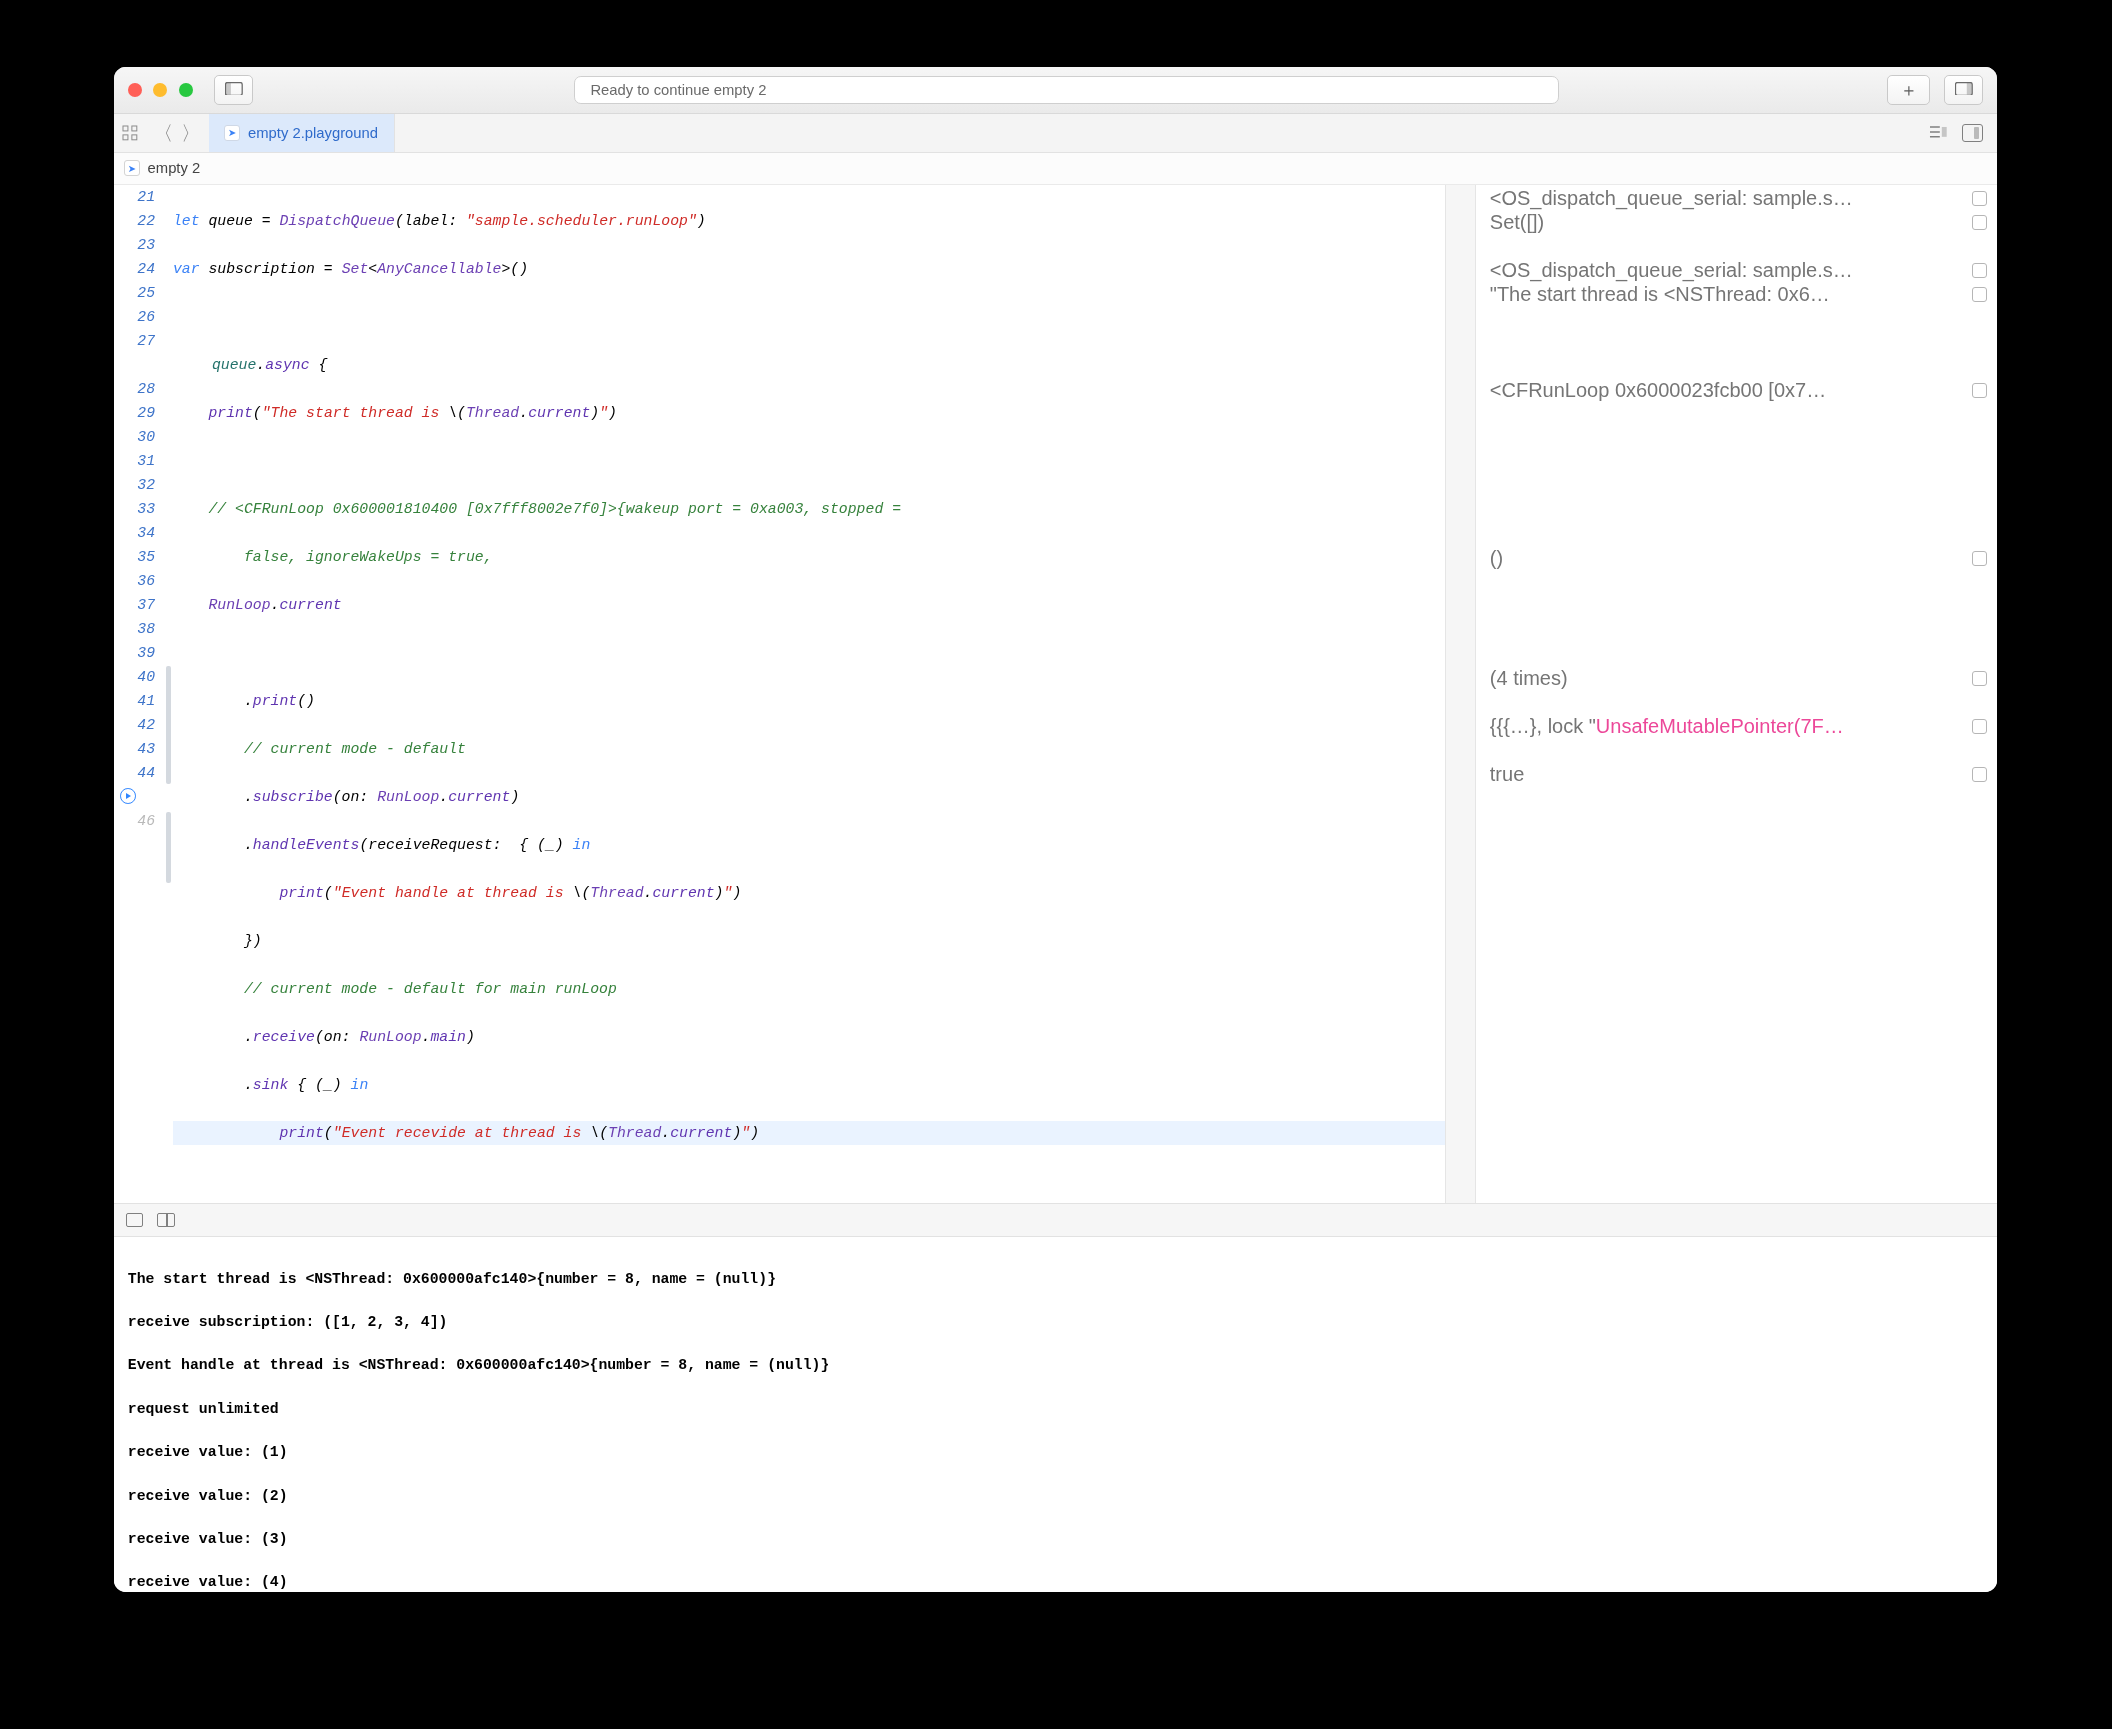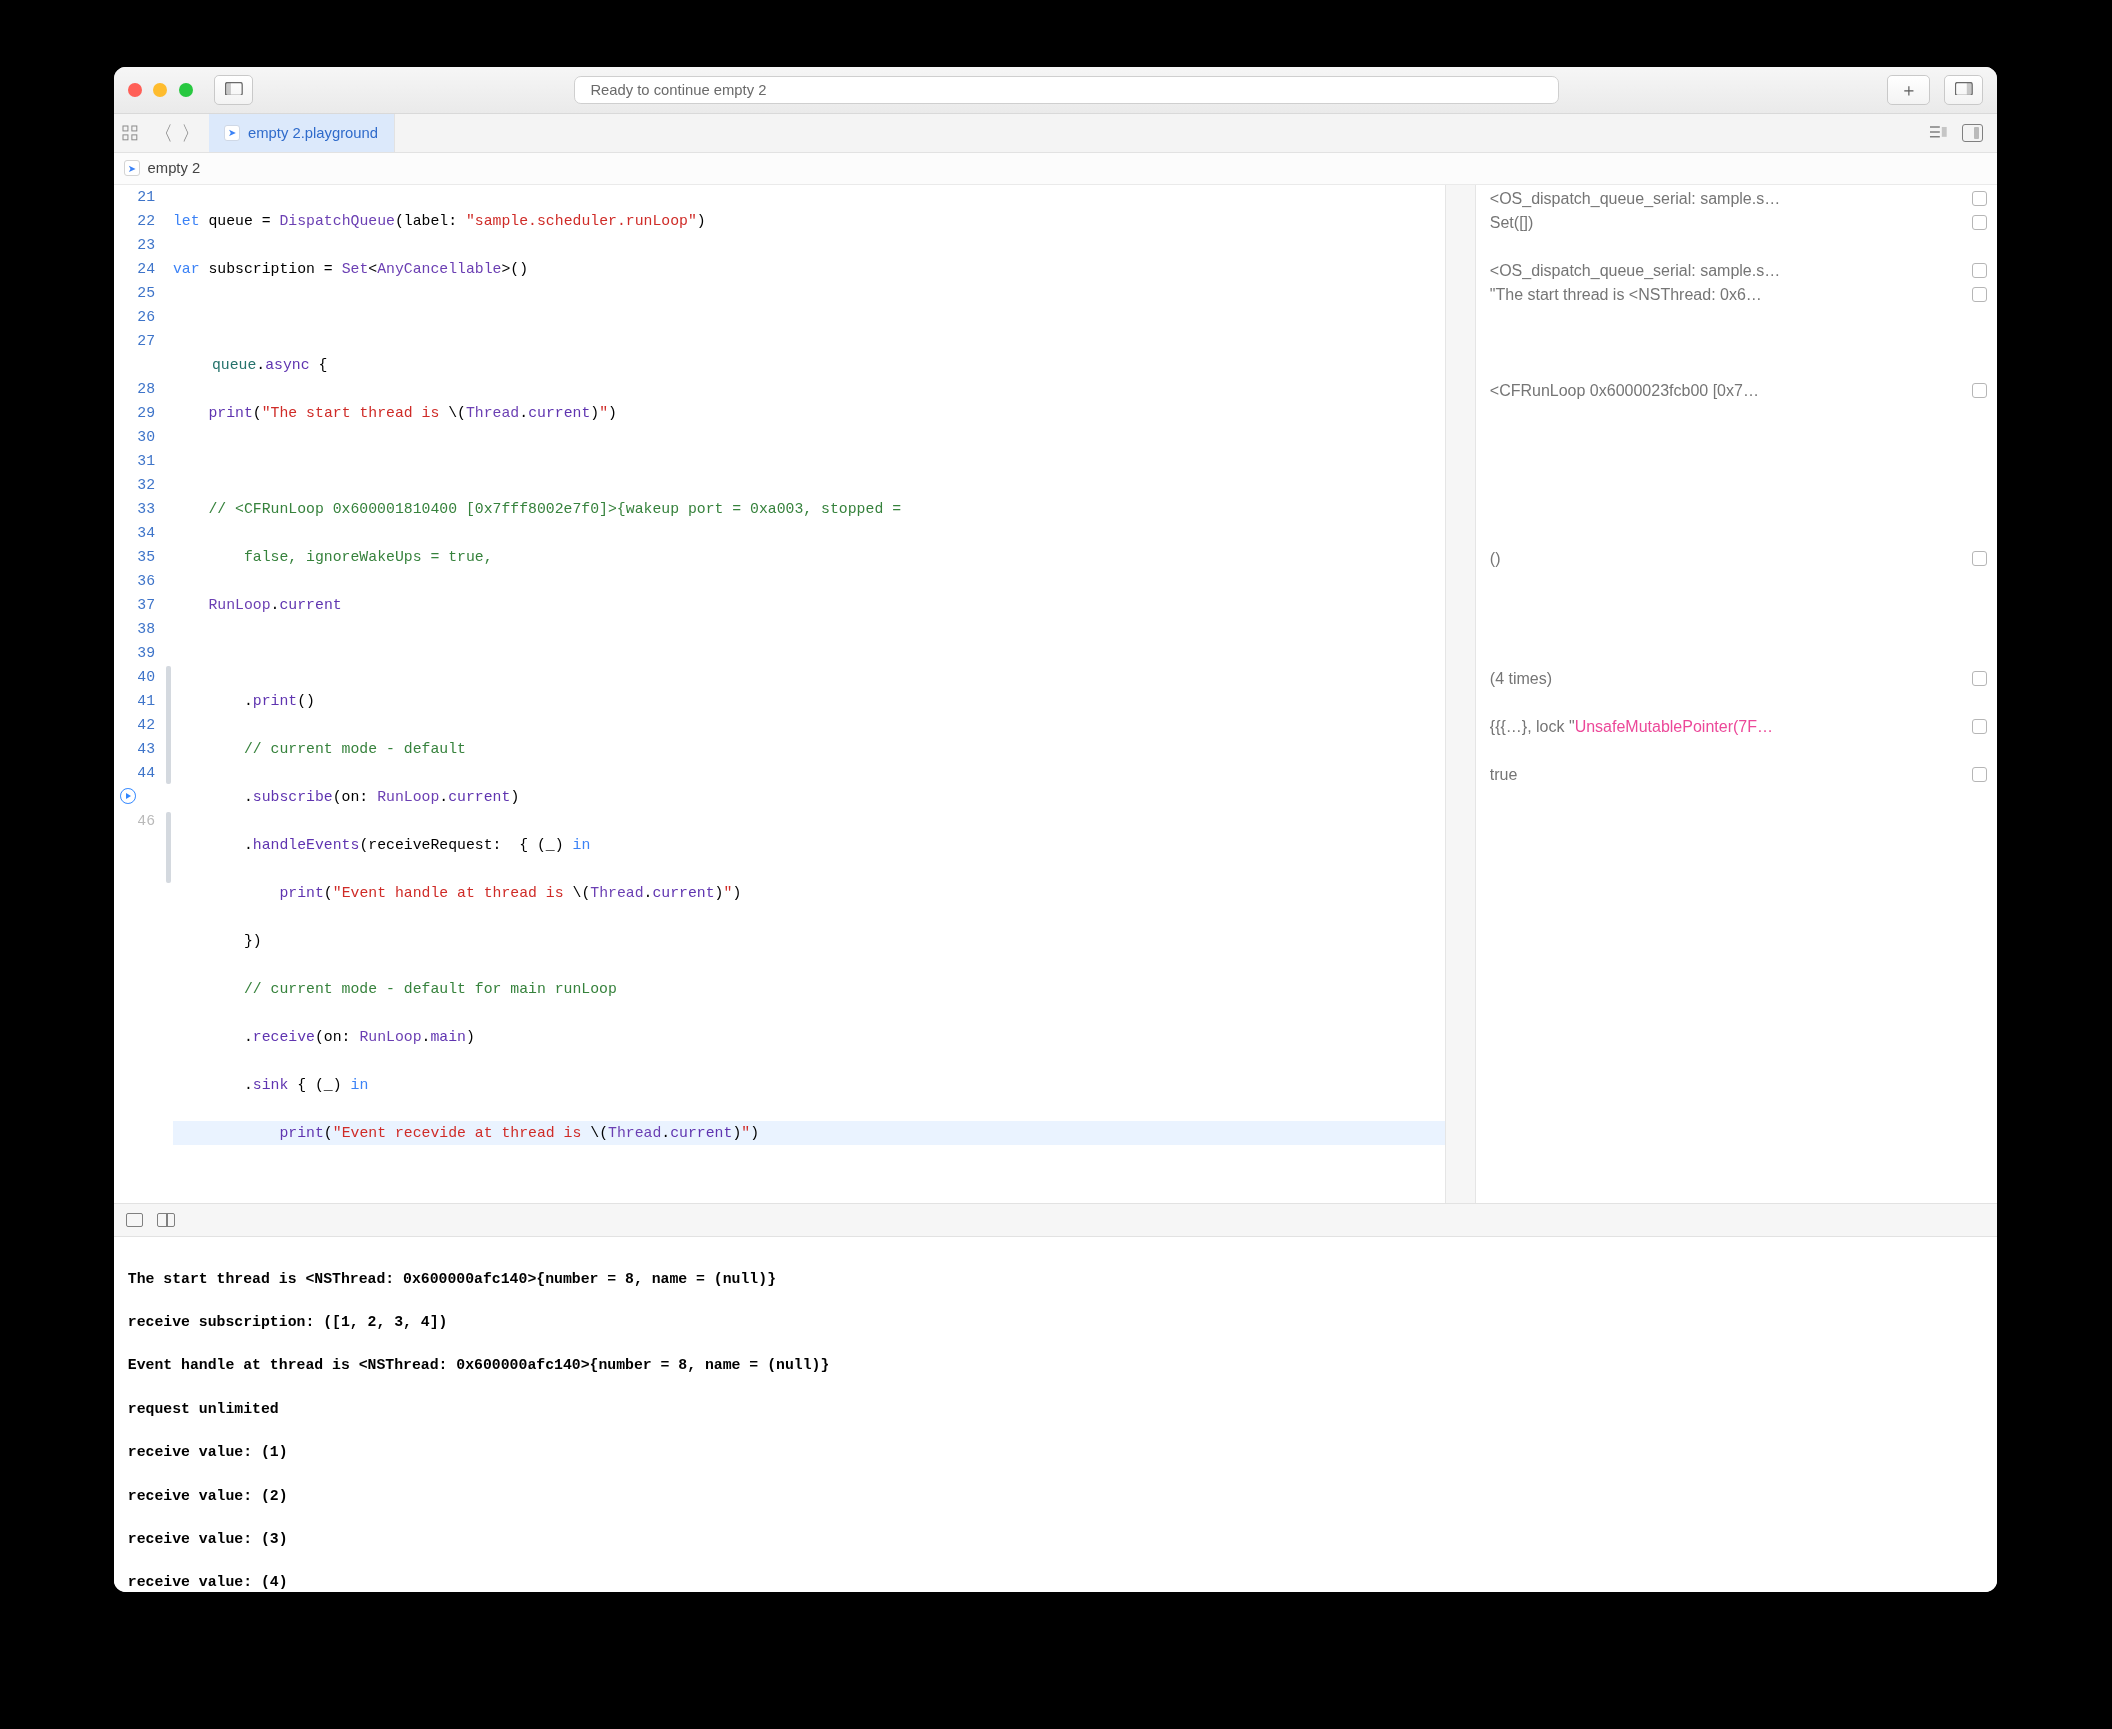--- a/index.html
+++ b/index.html
@@ -124,20 +124,21 @@
     overflow: hidden;
     position: relative;
   }
   .code-scroll {
     flex:1;
     overflow-y: hidden;
     position: relative;
   }
   .code-lines {
     display: flex;
+    font-style: italic;
   }
   .gutter {
     width: 51px;
     text-align: right;
     color: #3e74c9;
     padding-right: 9.9px;
     user-select: none;
   }
   .gutter .ln { height: 24px; }
   .gutter .run-ln { color:#2f86ff; position:relative; }
@@ -177,21 +178,21 @@
     width: 29.6px;
     background: #f6f6f6;
     border-left: 1px solid #e5e5e5;
   }
 
   
   .results {
     width: 522px;
     border-left: 1px solid #e5e5e5;
     background: #fff;
-    font-size: 16px;
+    font-size: 20px;
     color: #757575;
     padding-top: 2px;
     overflow: hidden;
   }
   .results .rrow {
     height: 24px;
     display:flex; align-items:center;
     padding: 0 9.9px 0 13.8px;
     white-space: nowrap; overflow:hidden; text-overflow:ellipsis;
   }

